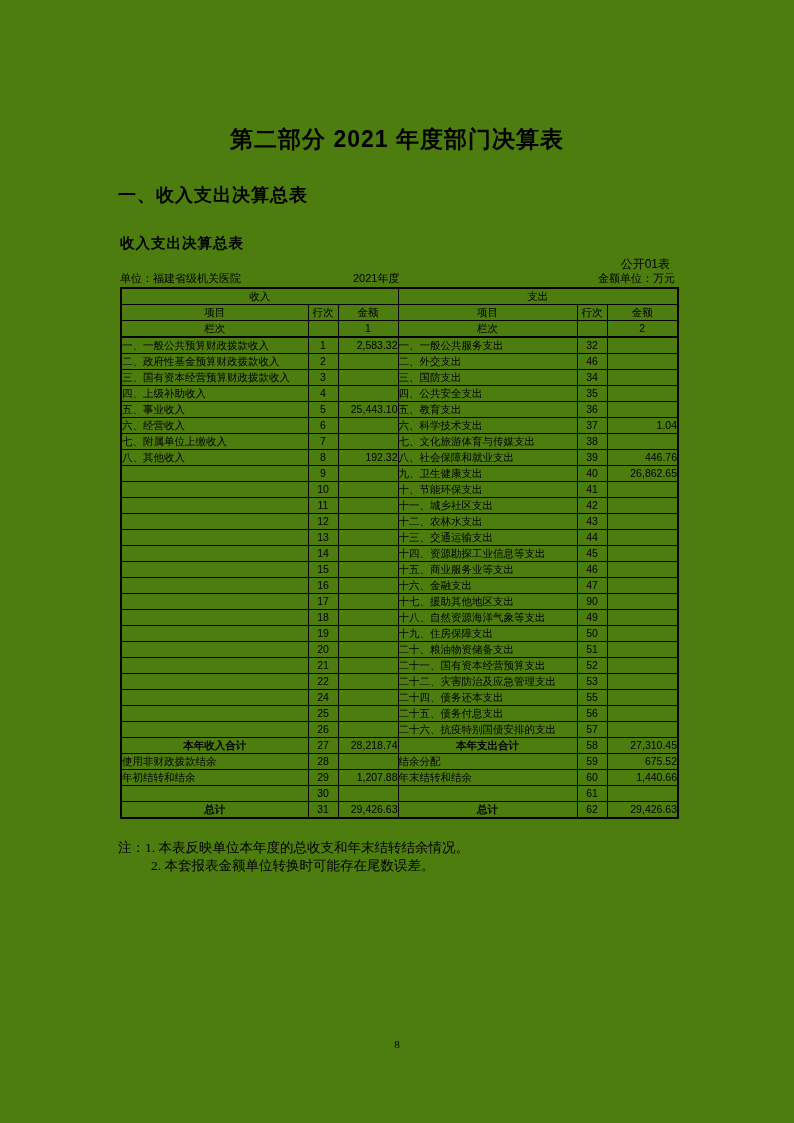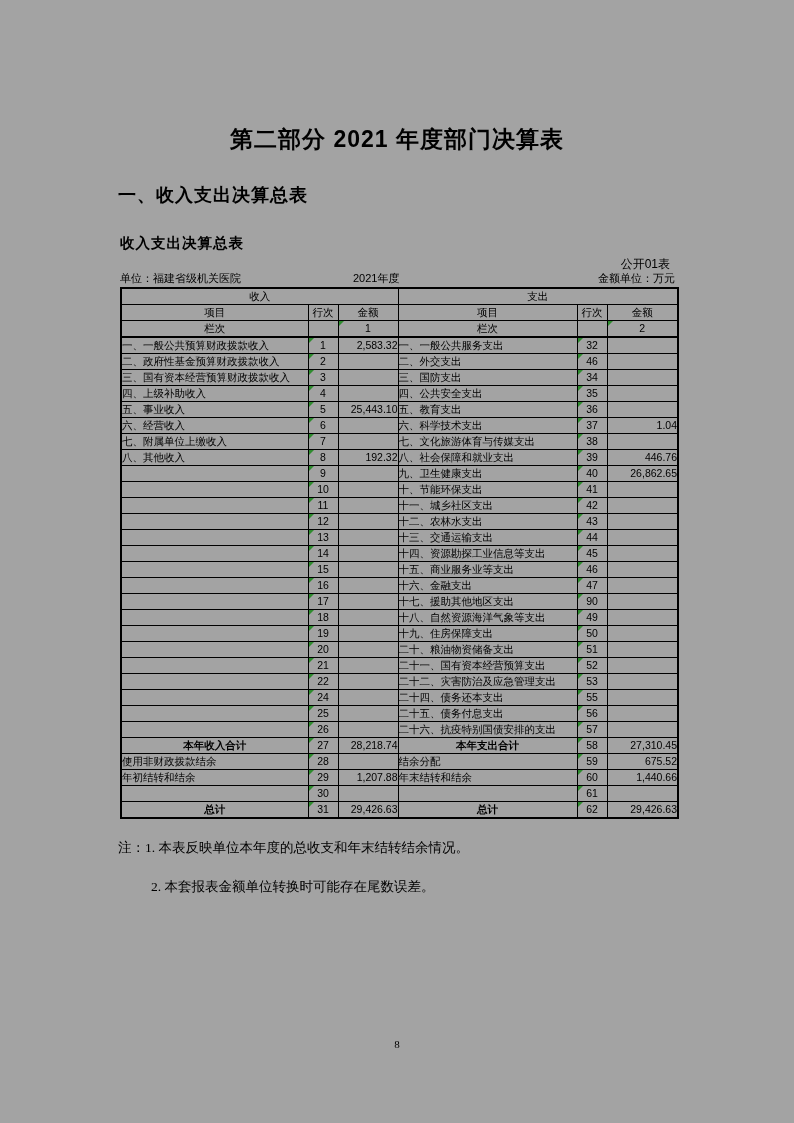--- a/index.html
+++ b/index.html
@@ -1,19 +1,19 @@
 <!DOCTYPE html>
 <html style="--marker: #2e8b2e;"><head>
 <meta charset="utf-8">
 <style>
   html,body{margin:0;padding:0;background:#ffffff;}
   .page{
     position:relative;
     width:794px;height:1123px;
-    background:#a3a3a3;
+    background:#4d7c0f;
     font-family:"Liberation Sans",sans-serif;
     color:#000;
     overflow:hidden;
   }
   .main-title{
     position:absolute;top:124px;left:0;width:100%;
     text-align:center;font-size:23px;font-weight:bold;letter-spacing:1px;
   }
   .section-heading{
     position:absolute;top:183px;left:118px;
@@ -60,21 +60,21 @@
   .tri{
     position:absolute;top:0;left:0;width:0;height:0;
     border-top:5px solid var(--marker,#2e8b2e);
     border-right:5px solid transparent;
   }
   .notes{
     position:absolute;top:839px;left:118px;
     font-family:"Liberation Serif",serif;
     font-size:13.5px;
   }
-  .note-line2{margin-top:21px;margin-left:33px;}
+  .note-line2{margin-left:33px;}
   .page-number{
     position:absolute;top:1038px;left:0;width:100%;
     text-align:center;font-size:11px;
     font-family:"Liberation Serif",serif;
   }
 </style>
 </head>
 <body>
 
 <div class="page">

